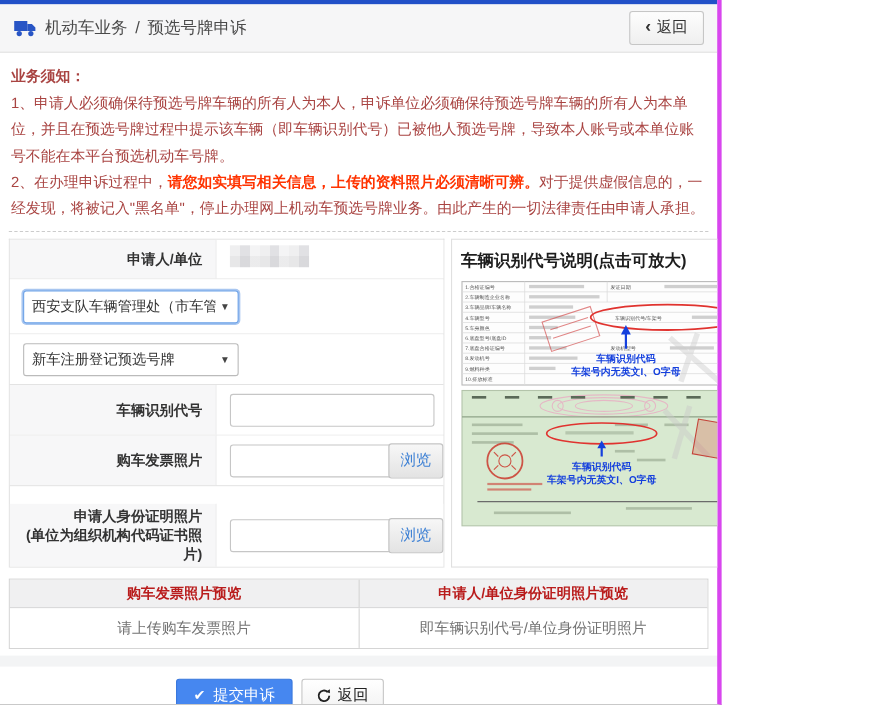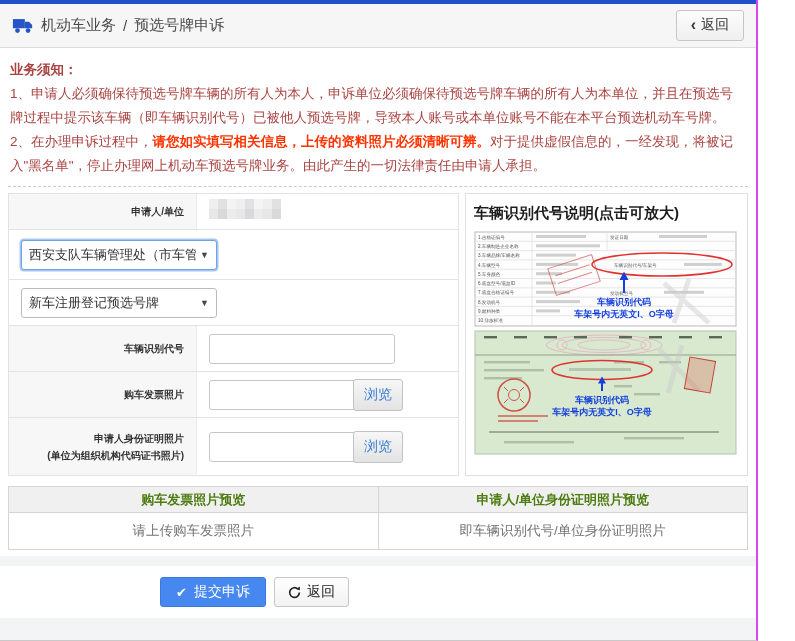--- a/index.html
+++ b/index.html
@@ -1,41 +1,41 @@
 <!DOCTYPE html>
 <html><head>
 <meta charset="utf-8">
 <style>
   * { box-sizing: border-box; margin: 0; padding: 0; }
   body { font-family: "Liberation Sans", "DejaVu Sans", sans-serif; }
-  .page { width: 758px; height: 641px; background: #f3f4f5; position: relative;
-          border-right: 2px solid #d946ef; border-bottom: 1px solid #c9c9c9; overflow: hidden; }
+  .page { width: 656px; height: 641px; background: #f3f4f5; position: relative;
+          border-right: 4px solid #d946ef; border-bottom: 1px solid #c9c9c9; overflow: hidden; }
   .topbar { height: 4px; background: #2150c8; }
   .header { height: 44px; background: #f6f6f7; border-bottom: 1px solid #dddddd;
             display: flex; align-items: center; padding: 0 12px; }
   .crumb { display: flex; align-items: center; gap: 7px; font-size: 15px; color: #4a4a4a; }
   .truck { width: 22px; height: 17px; }
   .back-btn { margin-left: auto; background: linear-gradient(#fdfdfd, #efefef);
               border: 1px solid #c6c6c6; border-radius: 3px; padding: 5px 14px 6px;
               font-size: 14px; color: #333; display: flex; align-items: center; gap: 5px; cursor: pointer; }
   .back-arrow { font-weight: bold; font-size: 16px; line-height: 12px; }
   .content { background: #ffffff; padding: 0 8px 6px; }
   .notice { padding: 10px 2px 8px; border-bottom: 1px dashed #cccccc;
             color: #a94442; font-size: 13.5px; line-height: 24px; }
   .notice-title { font-weight: bold; }
   .notice p { margin: 0; }
   .em-red { color: #ff3300; font-weight: bold; }
   .main { display: flex; gap: 6px; padding-top: 6px; align-items: stretch; }
   .form-table { width: 492px; border: 1px solid #e3e3e3; border-bottom: none; background: #fff; }
   .frow { display: flex; border-bottom: 1px solid #e3e3e3; }
   .flabel { width: 188px; background: #f7f7f8; border-right: 1px solid #ececec;
             display: flex; flex-direction: column; justify-content: center; align-items: flex-end;
-            padding: 4px 12px 4px 4px; font-size: 10px; font-weight: bold; color: #333; text-align: right; line-height: 17px; }
+            padding: 4px 12px 4px 4px; font-size: 13px; font-weight: bold; color: #333; text-align: right; line-height: 17px; }
   .fvalue { flex: 1; display: flex; align-items: center; padding-left: 12px; background: #fff; }
-  .h36 { height: 36px; } .h50 { height: 50px; } .h46 { height: 46px; } .h58 { height: 58px; }
+  .h36 { height: 36px; } .h50 { height: 50px; } .h46 { height: 46px; } .h58 { height: 58px; margin-top: 16px; }
   .mosaic { width: 72px; height: 20px; margin-top: -6px;
             background: repeating-linear-gradient(0deg, rgba(0,0,0,0.035) 0 10px, transparent 10px 20px),
                         repeating-linear-gradient(90deg, #efeff0 0 9px, #e1e1e4 9px 18px, #f4f4f5 18px 27px); }
   .select { width: 196px; height: 30px; border: 1px solid #bbb; border-radius: 3px; background: #fff;
             display: flex; align-items: center; padding: 0 7px; font-size: 13px; color: #333; cursor: pointer; }
   .select.focused { border-color: #6ea3e8; box-shadow: 0 0 0 1.5px #a8c6f0; }
   .sel-text { flex: 1; white-space: nowrap; overflow: hidden; }
   .sel-arrow { font-size: 9px; color: #444; margin-left: 4px; }
   .tinput { width: 186px; height: 30px; border: 1px solid #c6c6c6; border-radius: 3px;
             font-size: 13px; padding: 0 7px; color: #333; outline: none; }
@@ -47,21 +47,21 @@
   .side-panel { flex: 1; border: 1px solid #e0e0e0; background: #fff; padding: 8px 8px; }
   .side-title { font-size: 15px; font-weight: bold; color: #1d1d1d; margin: 2px 0 8px; }
   .vin-illu { display: block; cursor: pointer; }
   .cert-label { font-size: 4.6px; fill: #555; }
   .blue-note { font-size: 9px; font-weight: bold; fill: #1540dd; text-anchor: middle; }
   .preview-table { margin-top: 10px; border: 1px solid #d5d5d5; }
   .prow { display: flex; }
   .pheader { background: #f0f0f1; border-bottom: 1px solid #d5d5d5; height: 26px; }
   .pcell { flex: 1; display: flex; align-items: center; justify-content: center; }
   .pcell.first { border-right: 1px solid #d5d5d5; }
-  .pheader .pcell { font-size: 13px; font-weight: bold; color: #4d7c0f; }
+  .pheader .pcell { font-size: 13px; font-weight: bold; color: #b91c1c; }
   .pdata { height: 36px; background: #fff; }
   .pdata .pcell { font-size: 13.5px; color: #737373; }
   .gap { height: 10px; }
   .footer { background: #fff; height: 52px; display: flex; align-items: center; padding-left: 160px; gap: 8px; }
   .btn-submit { background: #4687f0; border: 1px solid #3a78dd; border-radius: 3px; height: 30px;
                 padding: 0 15px; color: #fff; font-size: 14px; display: flex; align-items: center; gap: 7px; cursor: pointer; }
   .btn-return { background: linear-gradient(#ffffff, #f2f2f2); border: 1px solid #c6c6c6; border-radius: 3px;
                 height: 30px; padding: 0 13px; color: #222; font-size: 14px; display: flex; align-items: center; gap: 6px; cursor: pointer; }
   .check { font-size: 13px; }
 </style>

